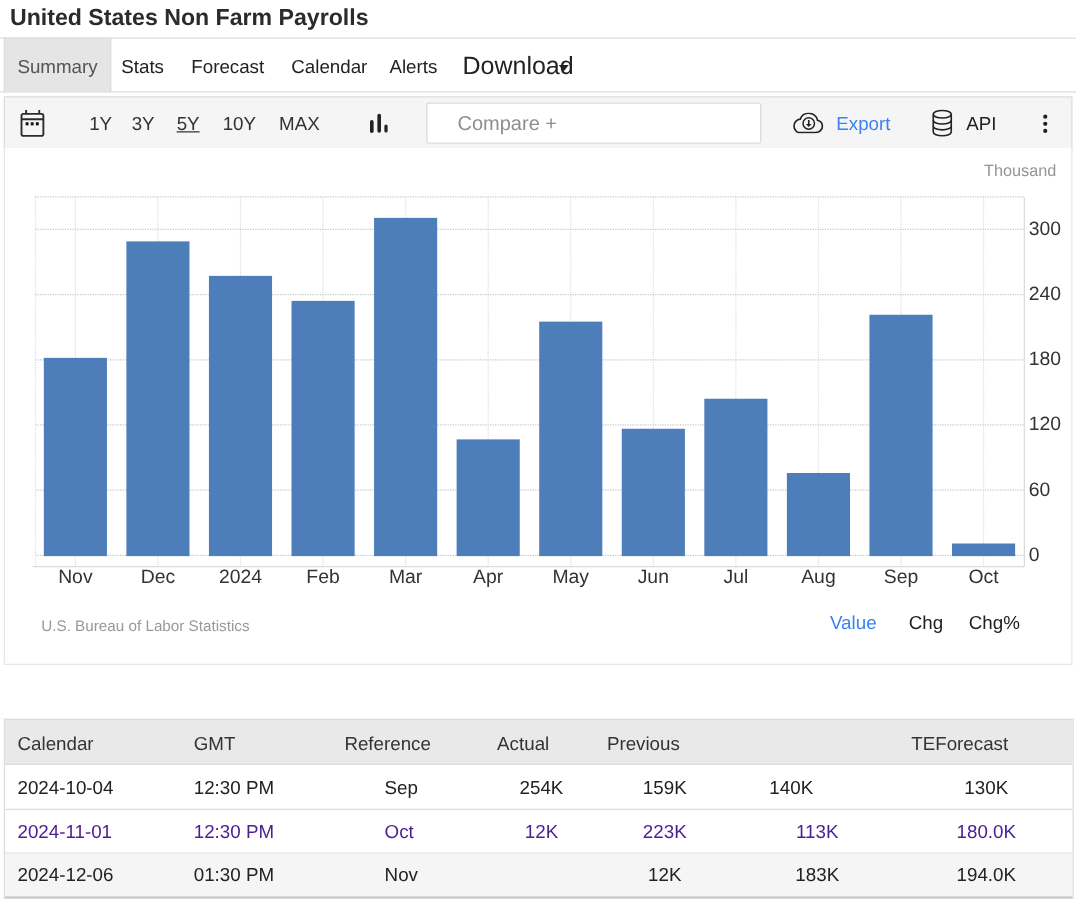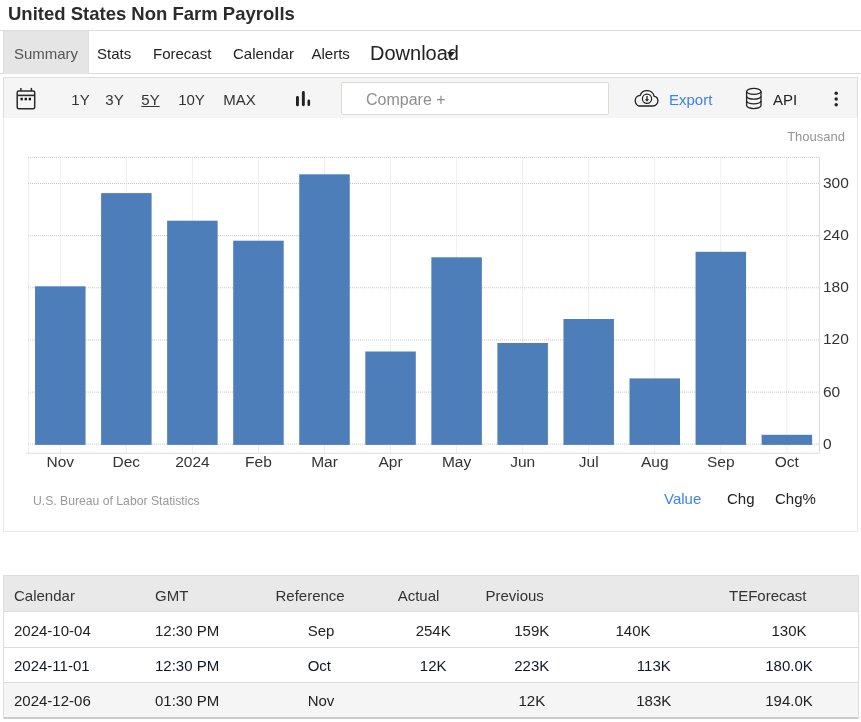--- a/index.html
+++ b/index.html
@@ -159,21 +159,21 @@
   </div>
   <div class="abs" style="left:0;top:612px;width:861px;height:36px;border-bottom:1px solid #ddd;box-sizing:border-box;font-size:15px;color:#222;">
     <span class="abs" style="left:14px;top:0;line-height:37px;">2024-10-04</span>
     <span class="abs" style="left:155px;top:0;line-height:37px;">12:30 PM</span>
     <span class="abs" style="left:307.7px;top:0;line-height:37px;">Sep</span>
     <span class="abs" style="left:433.2px;top:0;line-height:37px;transform:translateX(-50%);">254K</span>
     <span class="abs" style="left:531.8px;top:0;line-height:37px;transform:translateX(-50%);">159K</span>
     <span class="abs" style="left:618px;top:0;line-height:37px;transform:translateX(-50%);margin-left:15px;">140K</span>
     <span class="abs" style="left:789px;top:0;line-height:37px;transform:translateX(-50%);">130K</span>
   </div>
-  <div class="abs" style="left:0;top:648px;width:861px;height:35px;border-bottom:1px solid #ddd;box-sizing:border-box;font-size:15px;color:#0f172a;">
+  <div class="abs" style="left:0;top:648px;width:861px;height:35px;border-bottom:1px solid #ddd;box-sizing:border-box;font-size:15px;color:#4c1d95;">
     <span class="abs" style="left:14px;top:0;line-height:36px;">2024-11-01</span>
     <span class="abs" style="left:155px;top:0;line-height:36px;">12:30 PM</span>
     <span class="abs" style="left:307.7px;top:0;line-height:36px;">Oct</span>
     <span class="abs" style="left:433.2px;top:0;line-height:36px;transform:translateX(-50%);">12K</span>
     <span class="abs" style="left:531.8px;top:0;line-height:36px;transform:translateX(-50%);">223K</span>
     <span class="abs" style="left:653.8px;top:0;line-height:36px;transform:translateX(-50%);">113K</span>
     <span class="abs" style="left:789px;top:0;line-height:36px;transform:translateX(-50%);">180.0K</span>
   </div>
   <div class="abs" style="left:0;top:683px;width:861px;height:36px;background:#f5f5f5;border-bottom:2px solid #ccc;box-sizing:border-box;font-size:15px;color:#222;">
     <span class="abs" style="left:14px;top:0;line-height:36px;">2024-12-06</span>

